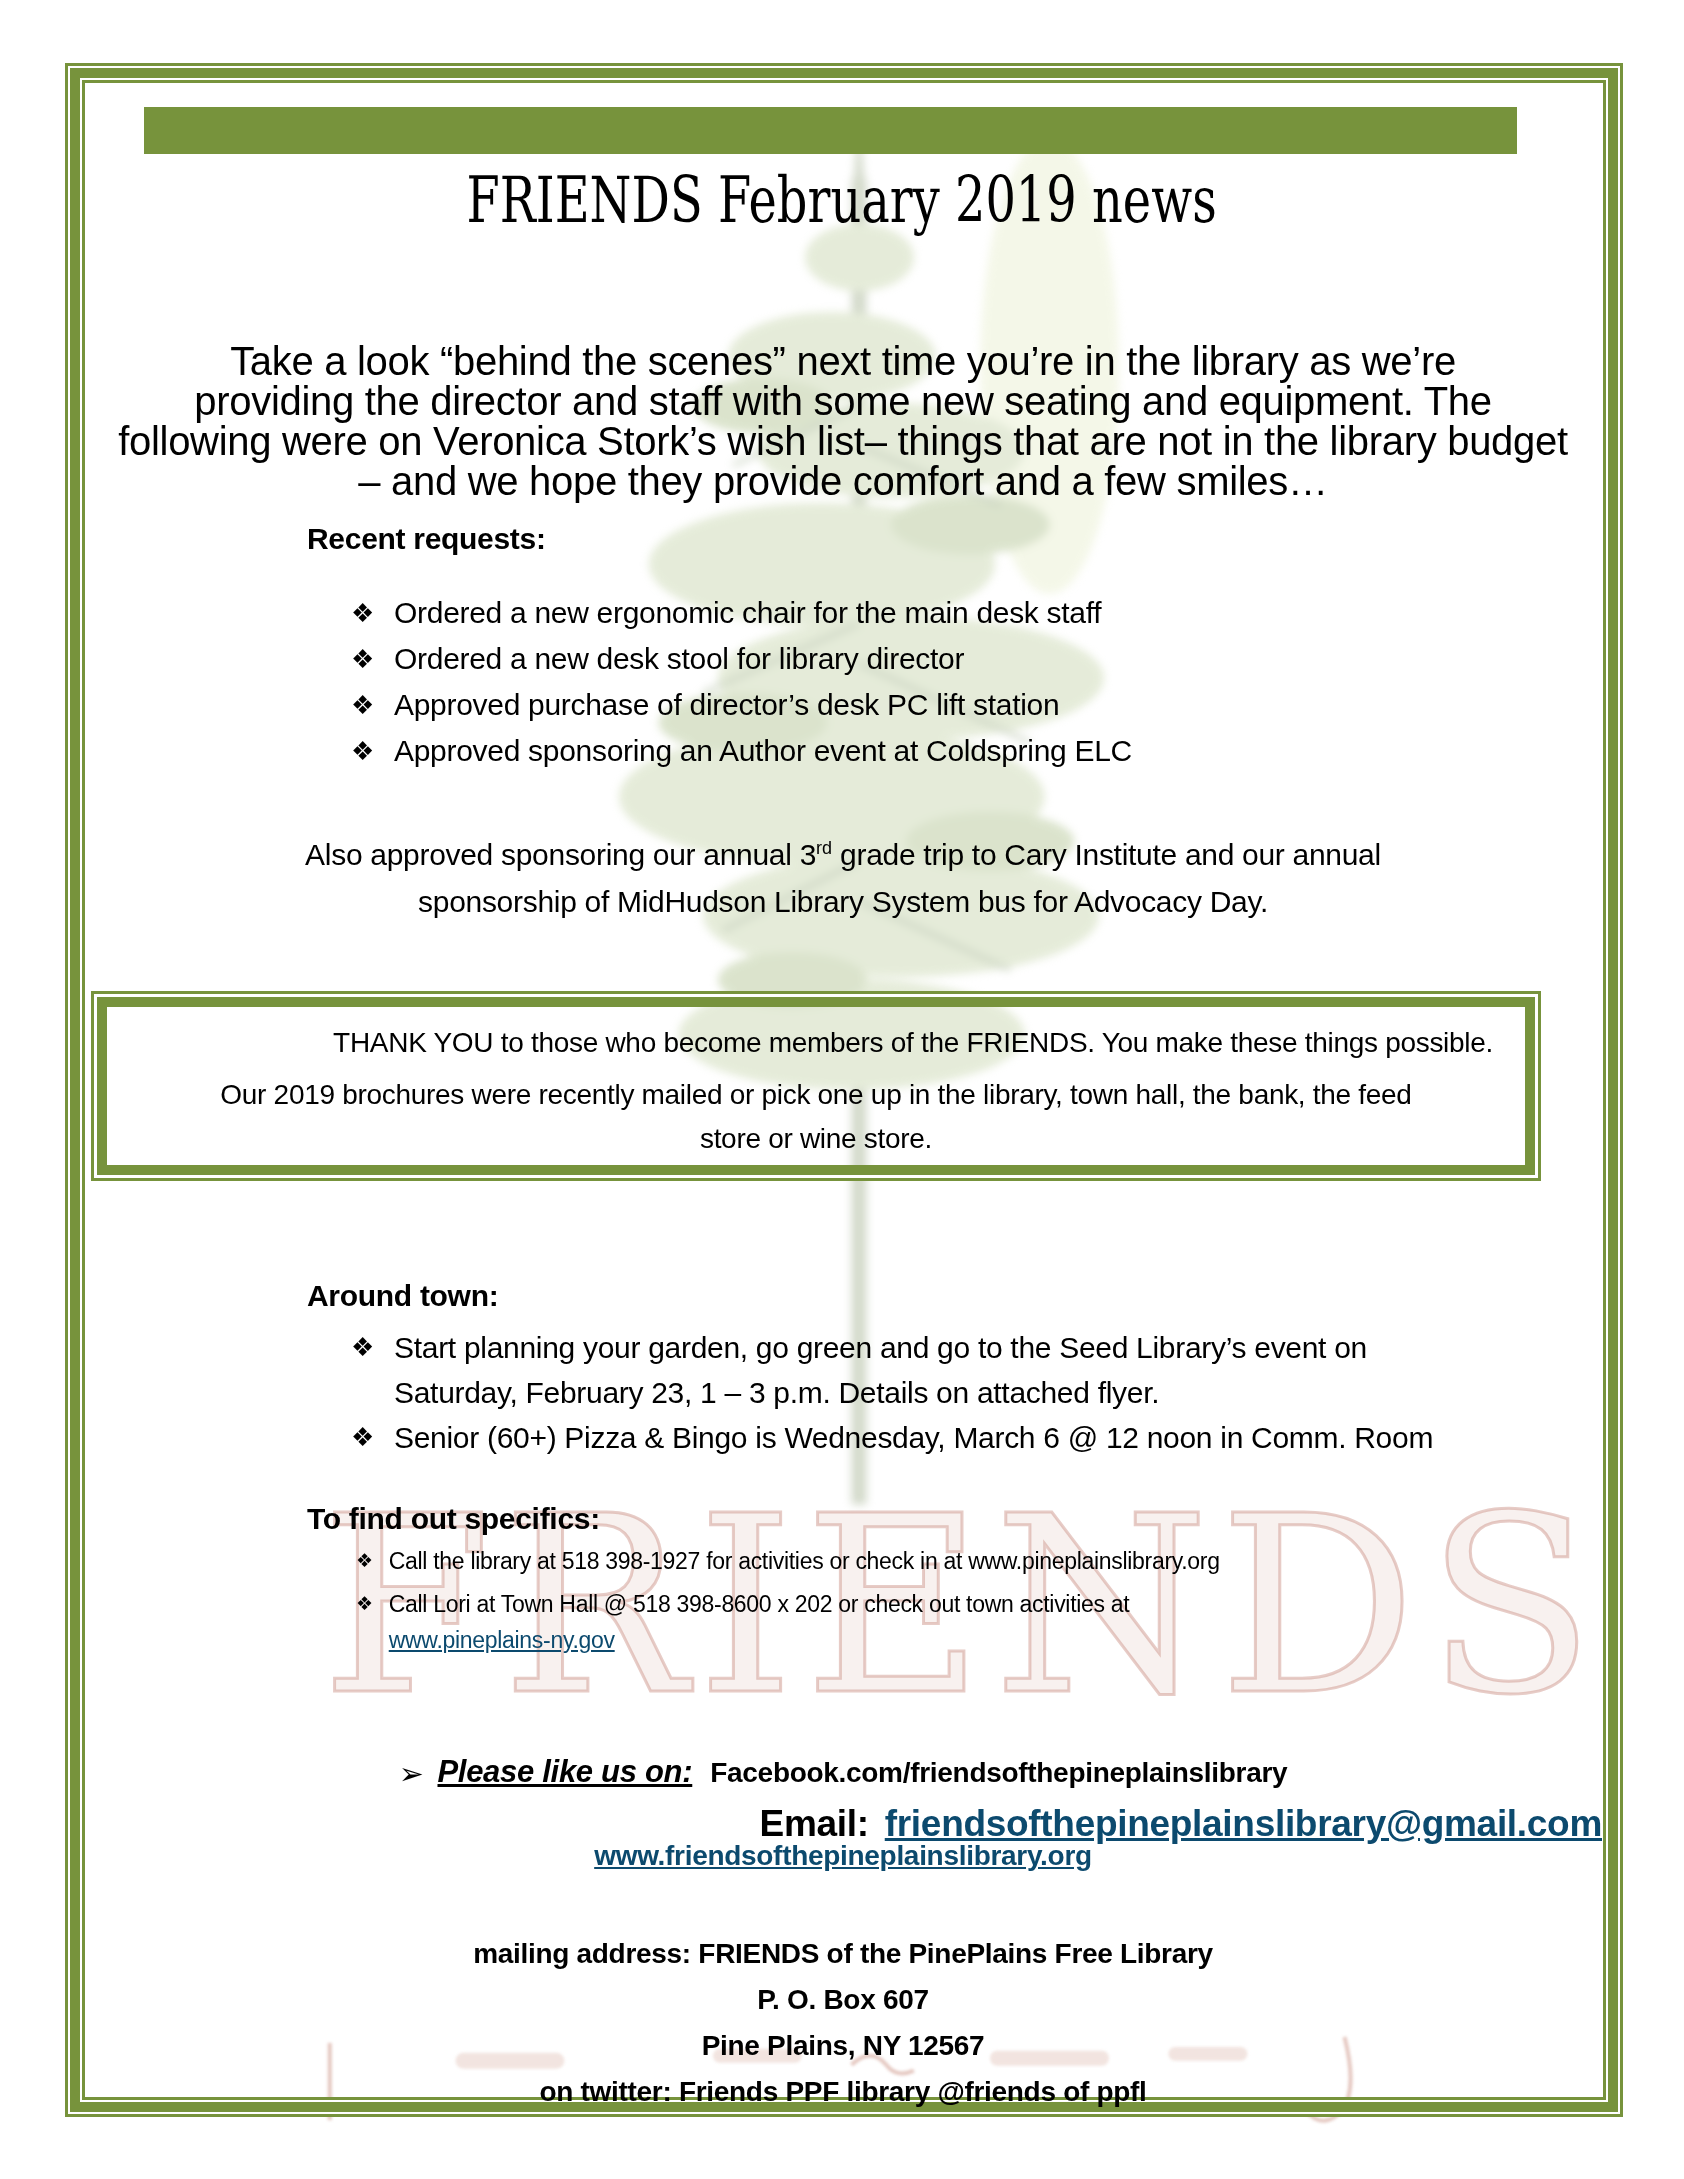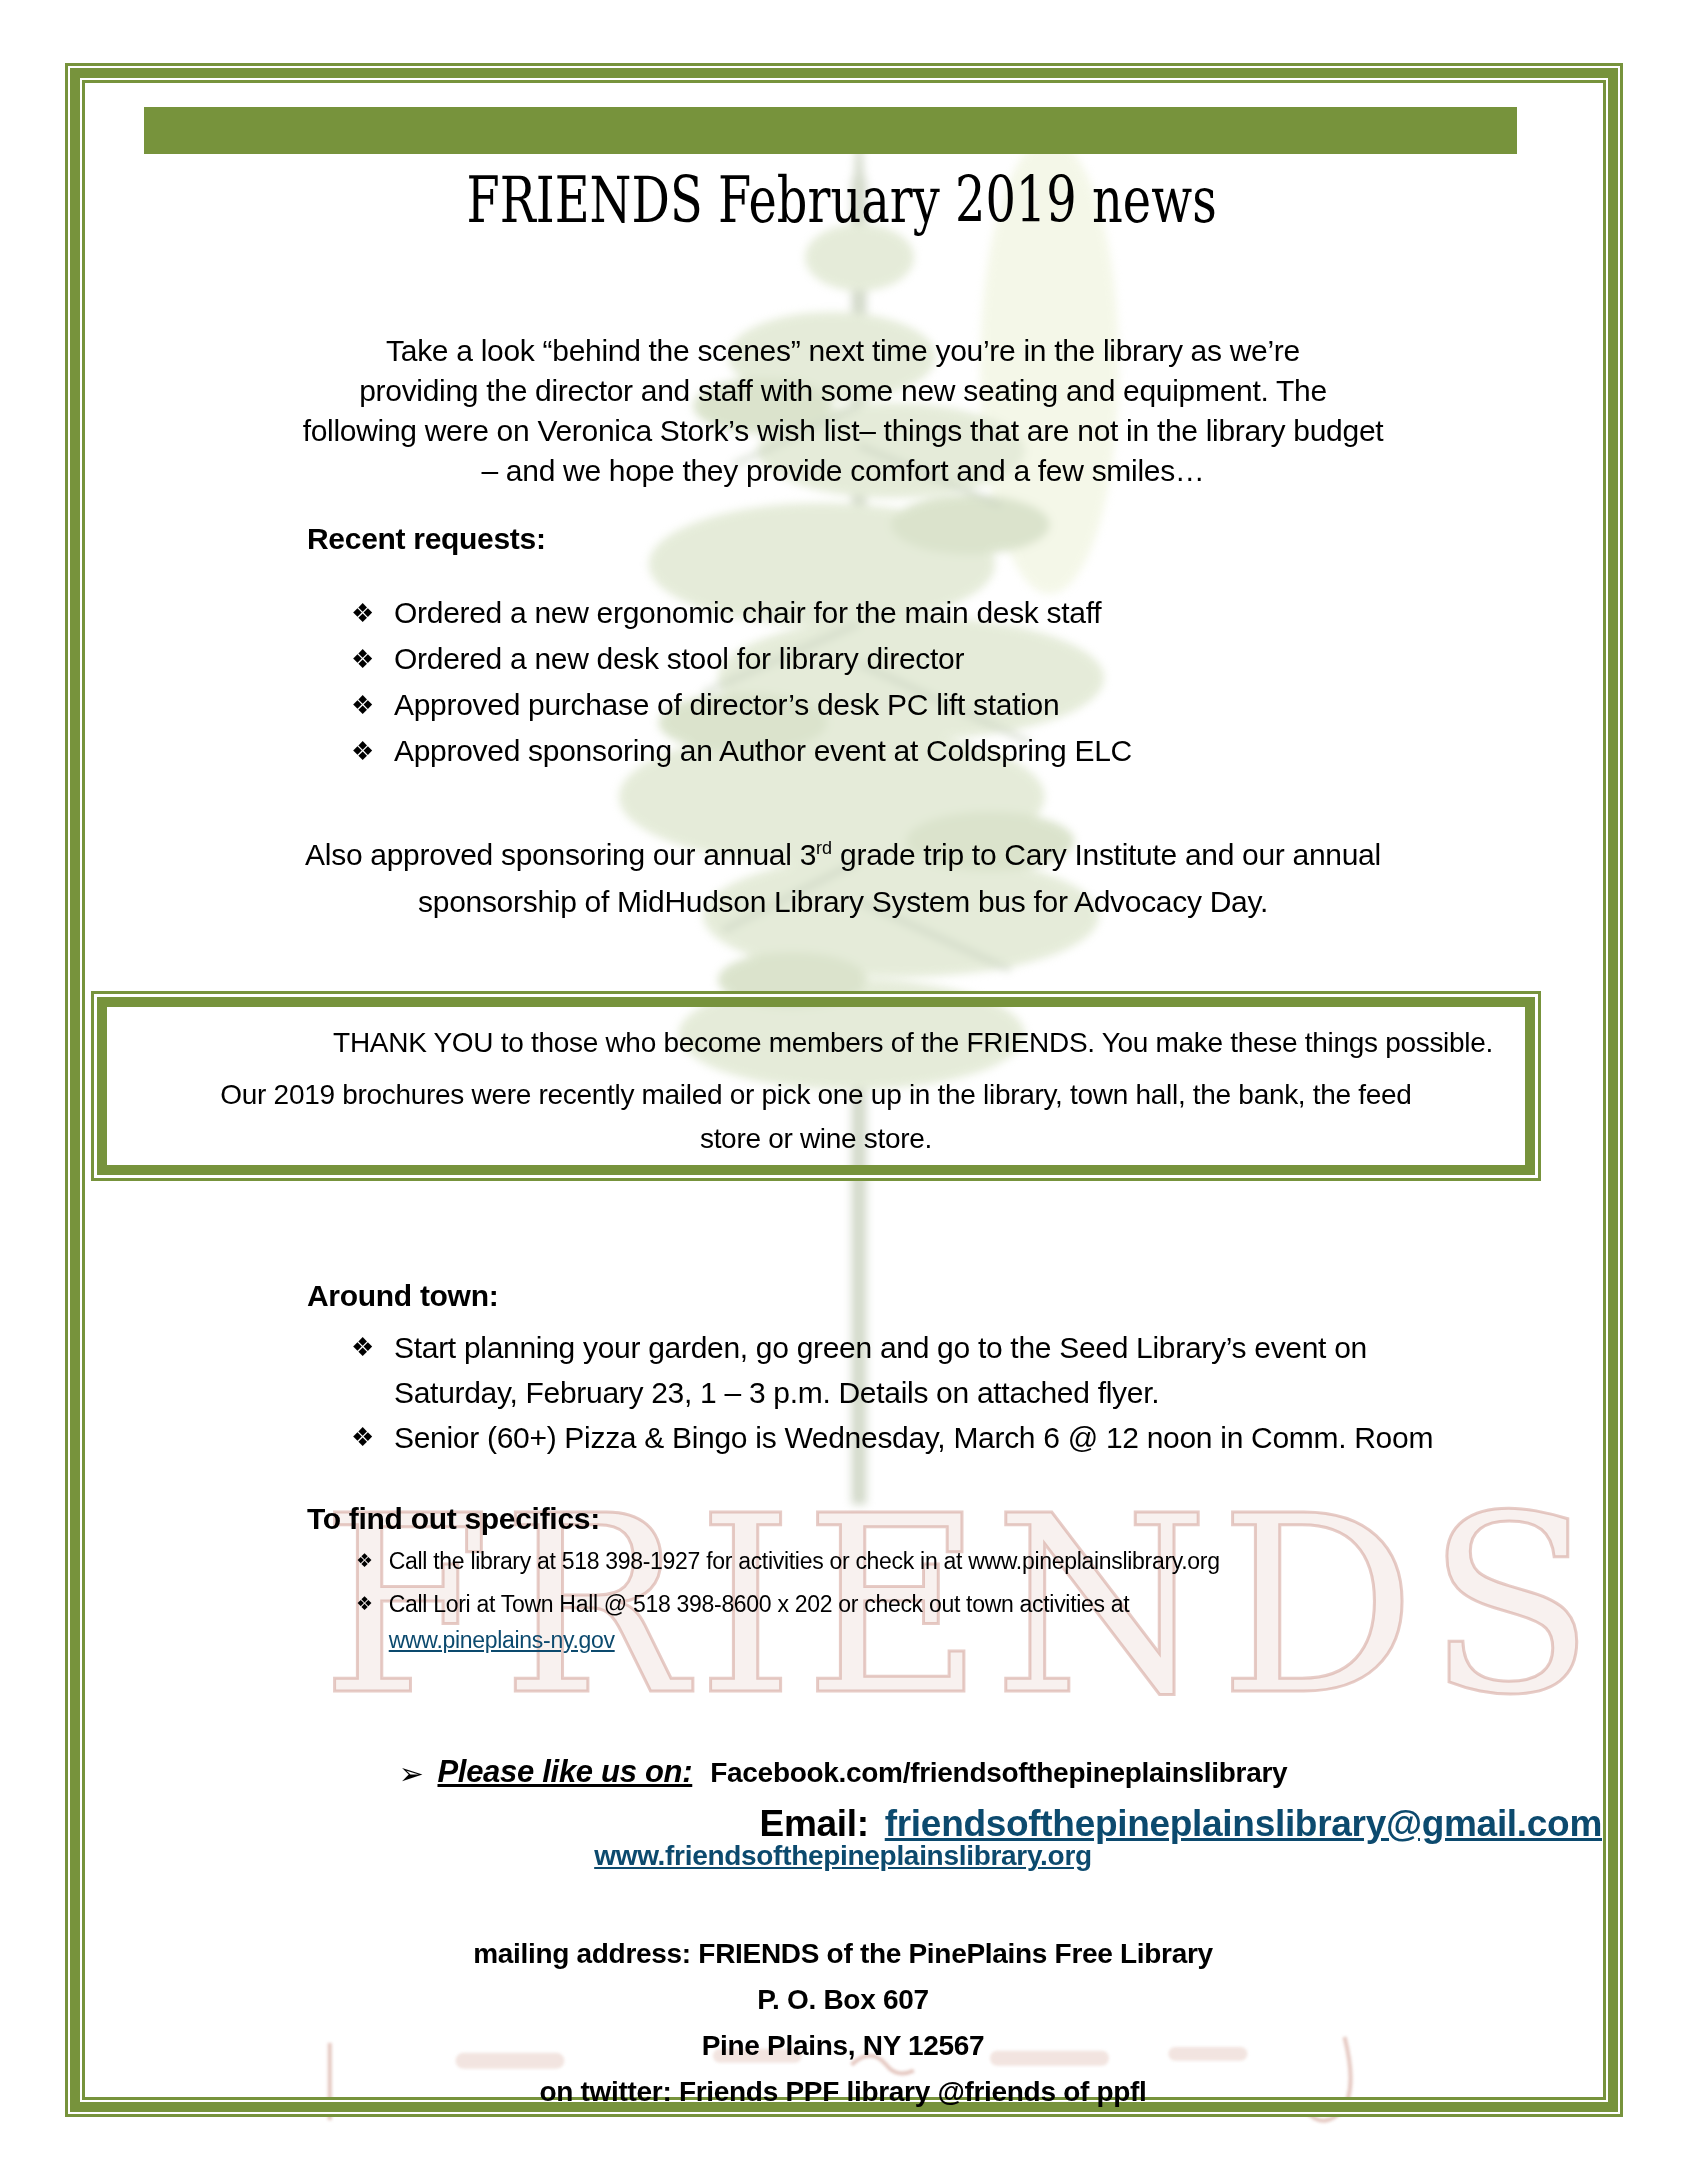--- a/index.html
+++ b/index.html
@@ -28,21 +28,21 @@
   
   .header-bar{position:absolute;left:144px;top:107px;width:1373px;height:47px;background:#77933c;z-index:2;}
   .title{
     position:absolute;left:0;top:164px;width:1684px;text-align:center;z-index:3;margin:0;
     font-family:"DejaVu Serif",serif;font-weight:normal;font-size:63px;letter-spacing:0;
   }
   .title .squeeze{display:inline-block;transform:scaleX(.76);transform-origin:center;}
   
   .txt{position:absolute;z-index:3;white-space:pre-line;}
   .center{left:84px;width:1518px;text-align:center;}
-  .intro{top:301px;font-size:30px;line-height:40px;}
+  .intro{top:301px;font-size:40px;line-height:40px;}
   .h2{position:absolute;left:295px;z-index:3;margin:12px;font-size:30px;font-weight:bold;}
   .h2-recent{top:510px;}
   .h2-around{top:1267px;}
   .h2-specs{top:1490px;}
   .blist{position:absolute;z-index:3;}
   .blist-recent{left:351px;top:595px;}
   .blist-around{left:351px;top:1325px;}
   .blist-specs{left:356px;top:1546px;}
   .bitem{display:flex;align-items:flex-start;}
   .blist-recent .bitem{height:46px;font-size:30px;line-height:36px;}

